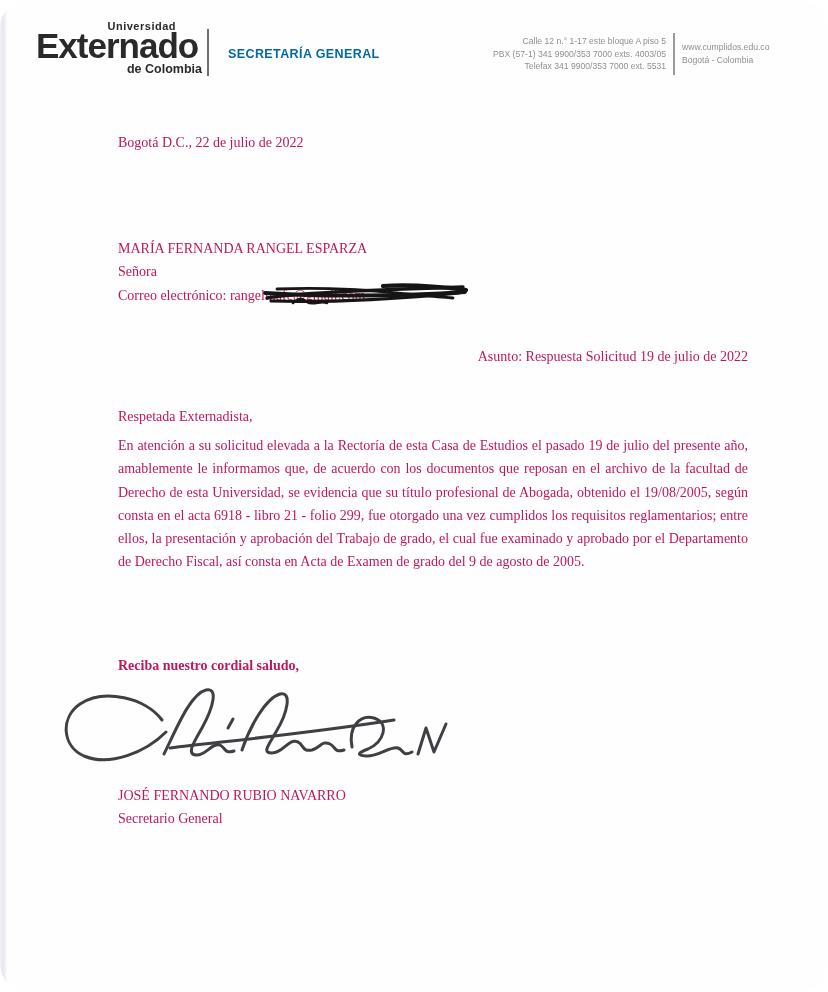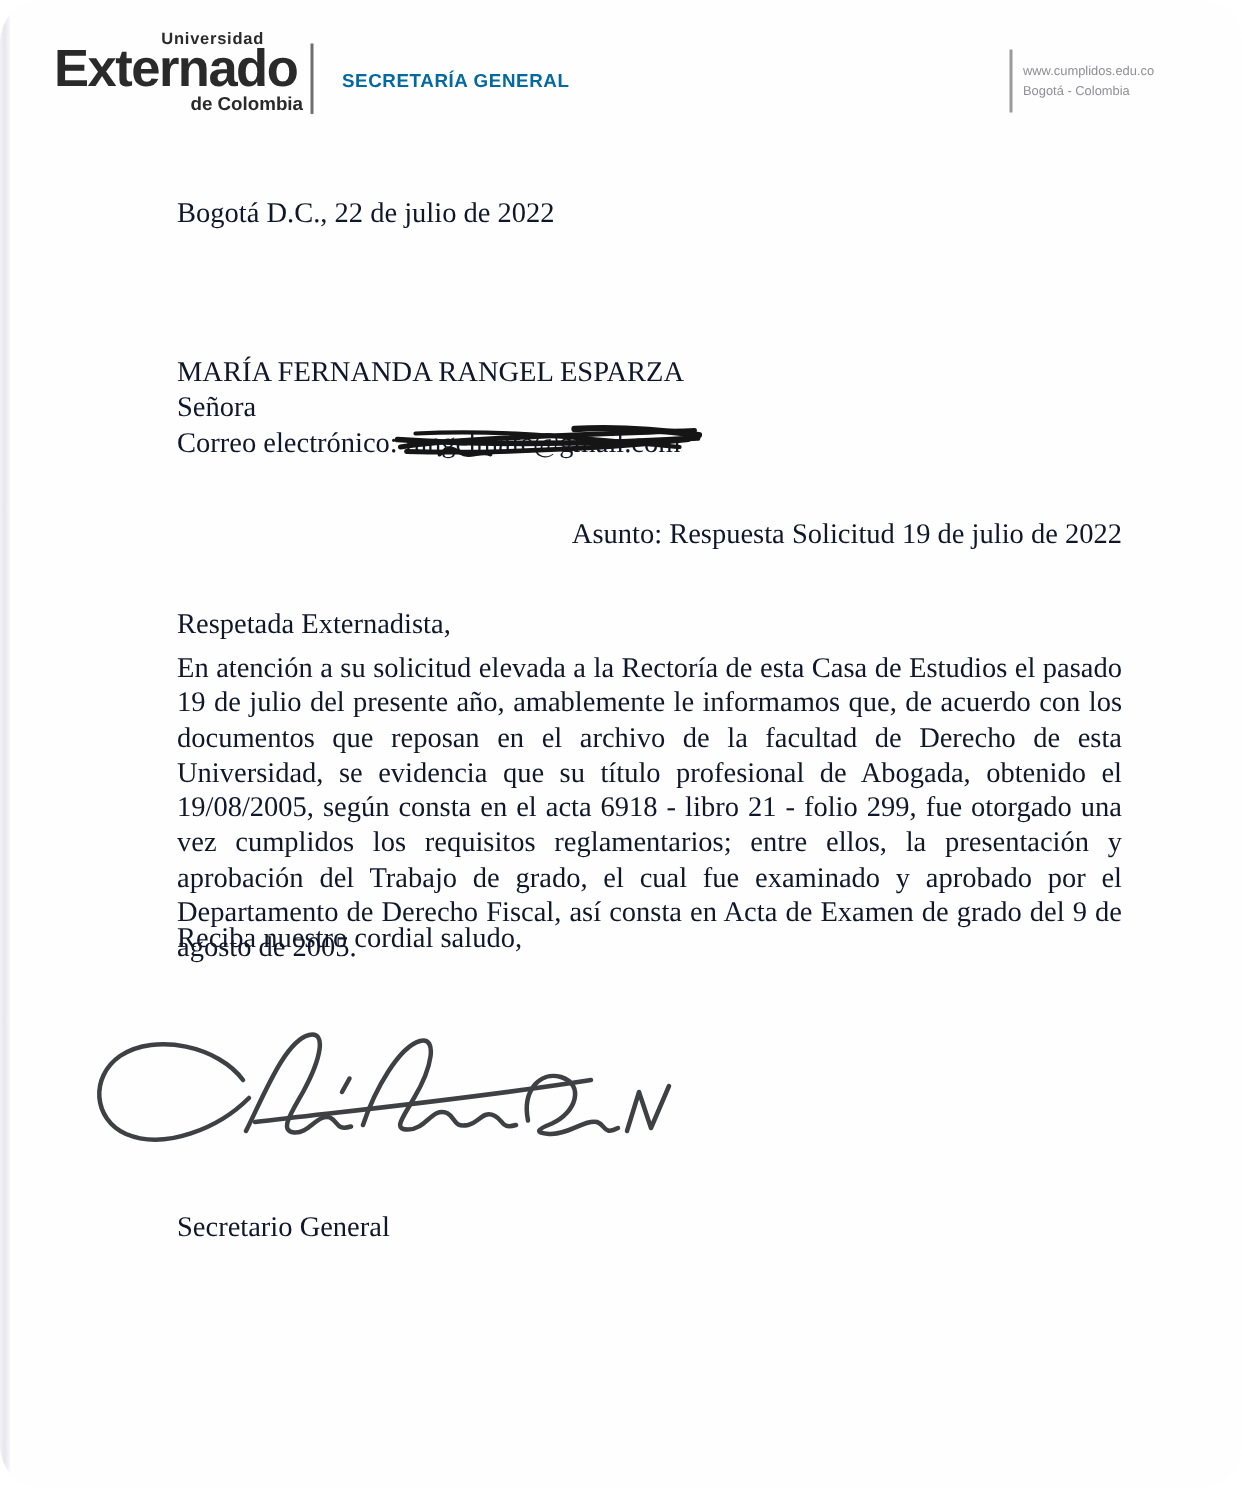--- a/index.html
+++ b/index.html
@@ -87,30 +87,30 @@
     font-size: 8.6px;
     line-height: 13px;
     color: #8f8f93;
     text-align: left;
   }
   
   .letter-text {
     position: absolute;
     left: 118px;
     width: 630px;
-    font-size: 19px;
+    font-size: 14px;
     line-height: 23.3px;
-    color: #0f172a;
+    color: #be185d;
   }
   .date-line   { top: 131px; }
   .recipient   { top: 237px; }
   .subject     { top: 345px; text-align: right; }
   .greeting    { top: 405px; }
   .body-par    { top: 434px; text-align: justify; }
-  .closing     { top: 614px; }
+  .closing     { top: 654px; font-weight: bold; }
   .signer-name { top: 784px; }
   .signer-title{ top: 807px; }
   .email-line  { position: relative; display: inline-block; }
   .email-scribble {
     position: absolute;
     left: 145px; top: -6px;
     width: 205px; height: 34px;
     pointer-events: none;
   }
   .signature-wrap {
@@ -128,20 +128,25 @@
   <div class="logo-block">
     <div class="logo-top">Universidad</div>
     <div class="logo-main">Externado</div>
     <div class="logo-bottom">de Colombia</div>
   </div>
 
   <div class="header-divider"></div>
 
   <div class="dept-name">SECRETARÍA GENERAL</div>
 
+  <div class="contact-block">
+    <div>Calle 12 n.° 1-17 este  bloque A  piso 5</div>
+    <div>PBX (57-1) 341 9900/353 7000 exts. 4003/05</div>
+    <div>Telefax 341 9900/353 7000 ext. 5531</div>
+  </div>
 
   <div class="contact-divider"></div>
 
   <div class="web-block">
     <div>www.cumplidos.edu.co</div>
     <div>Bogotá - Colombia</div>
   </div>
 
   <div class="letter-text date-line">Bogotá D.C., 22 de julio de 2022</div>
 
@@ -185,14 +190,15 @@
 
         <path d="M 294 67 C 290 47 302 34 316 38 C 332 43 326 62 310 69 C 300 73 298 75 308 76 C 320 77 332 66 340 68 C 346 70 344 77 354 72"></path>
 
         <path d="M 112 68 C 180 60 260 52 336 40"></path>
 
         <path d="M 360 74 L 368 48 L 376 72 L 388 44"></path>
       </g>
     </svg>
   </div>
 
+  <div class="letter-text signer-name">JOSÉ FERNANDO RUBIO NAVARRO</div>
   <div class="letter-text signer-title">Secretario General</div>
 </div>
 
 </body></html>

